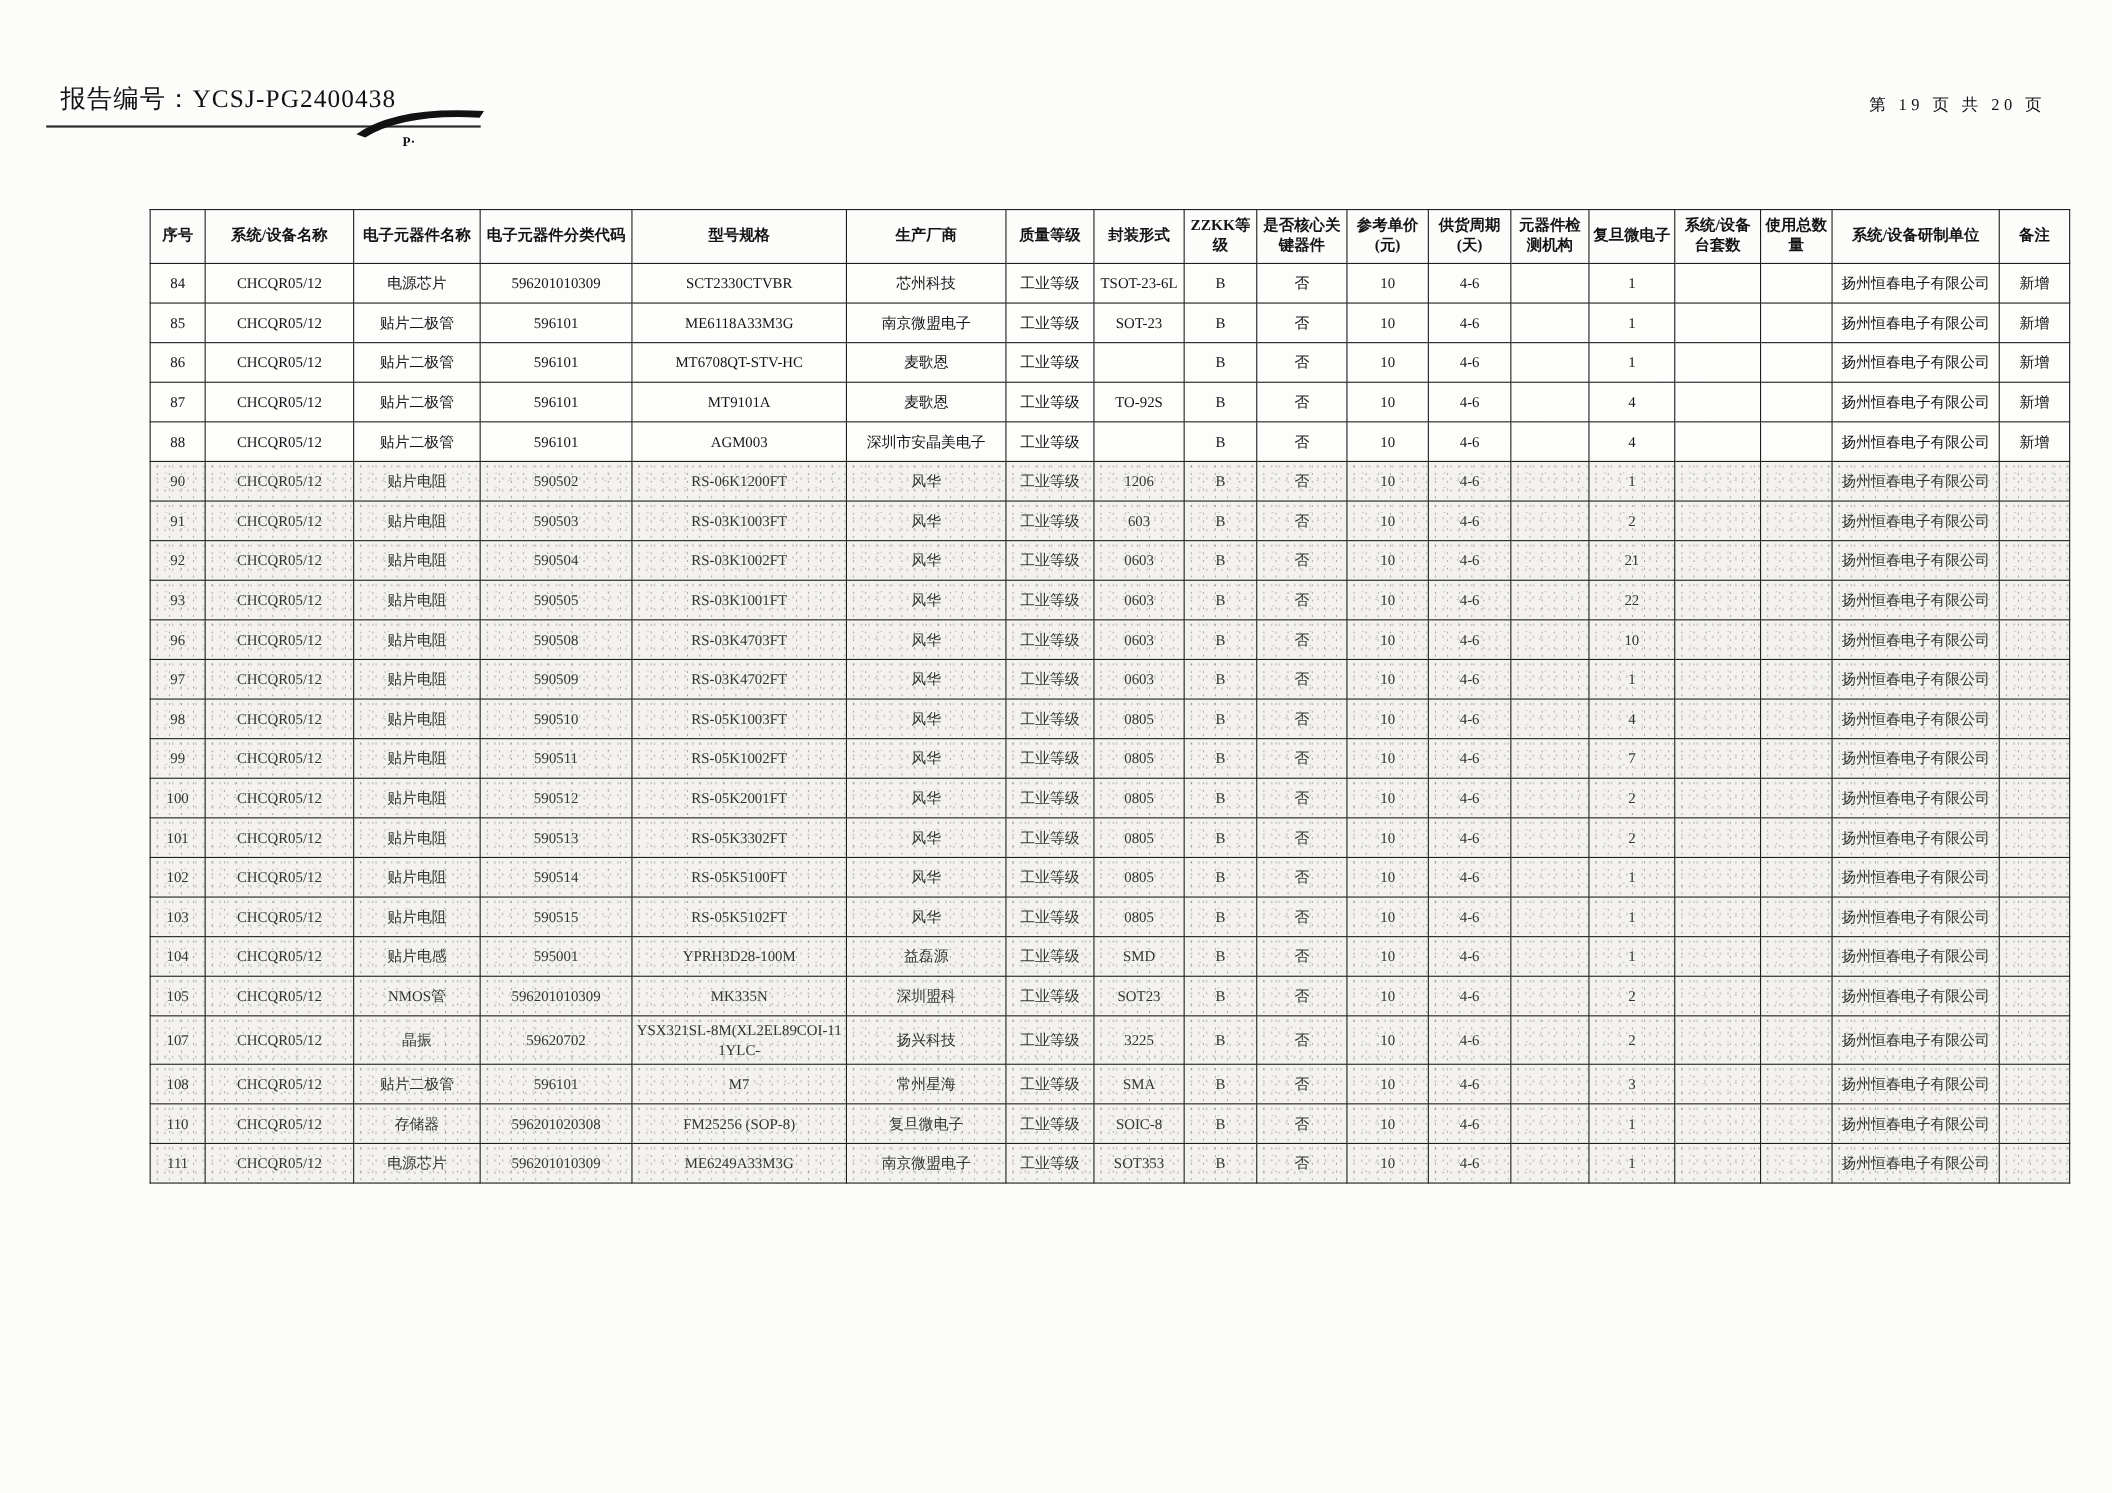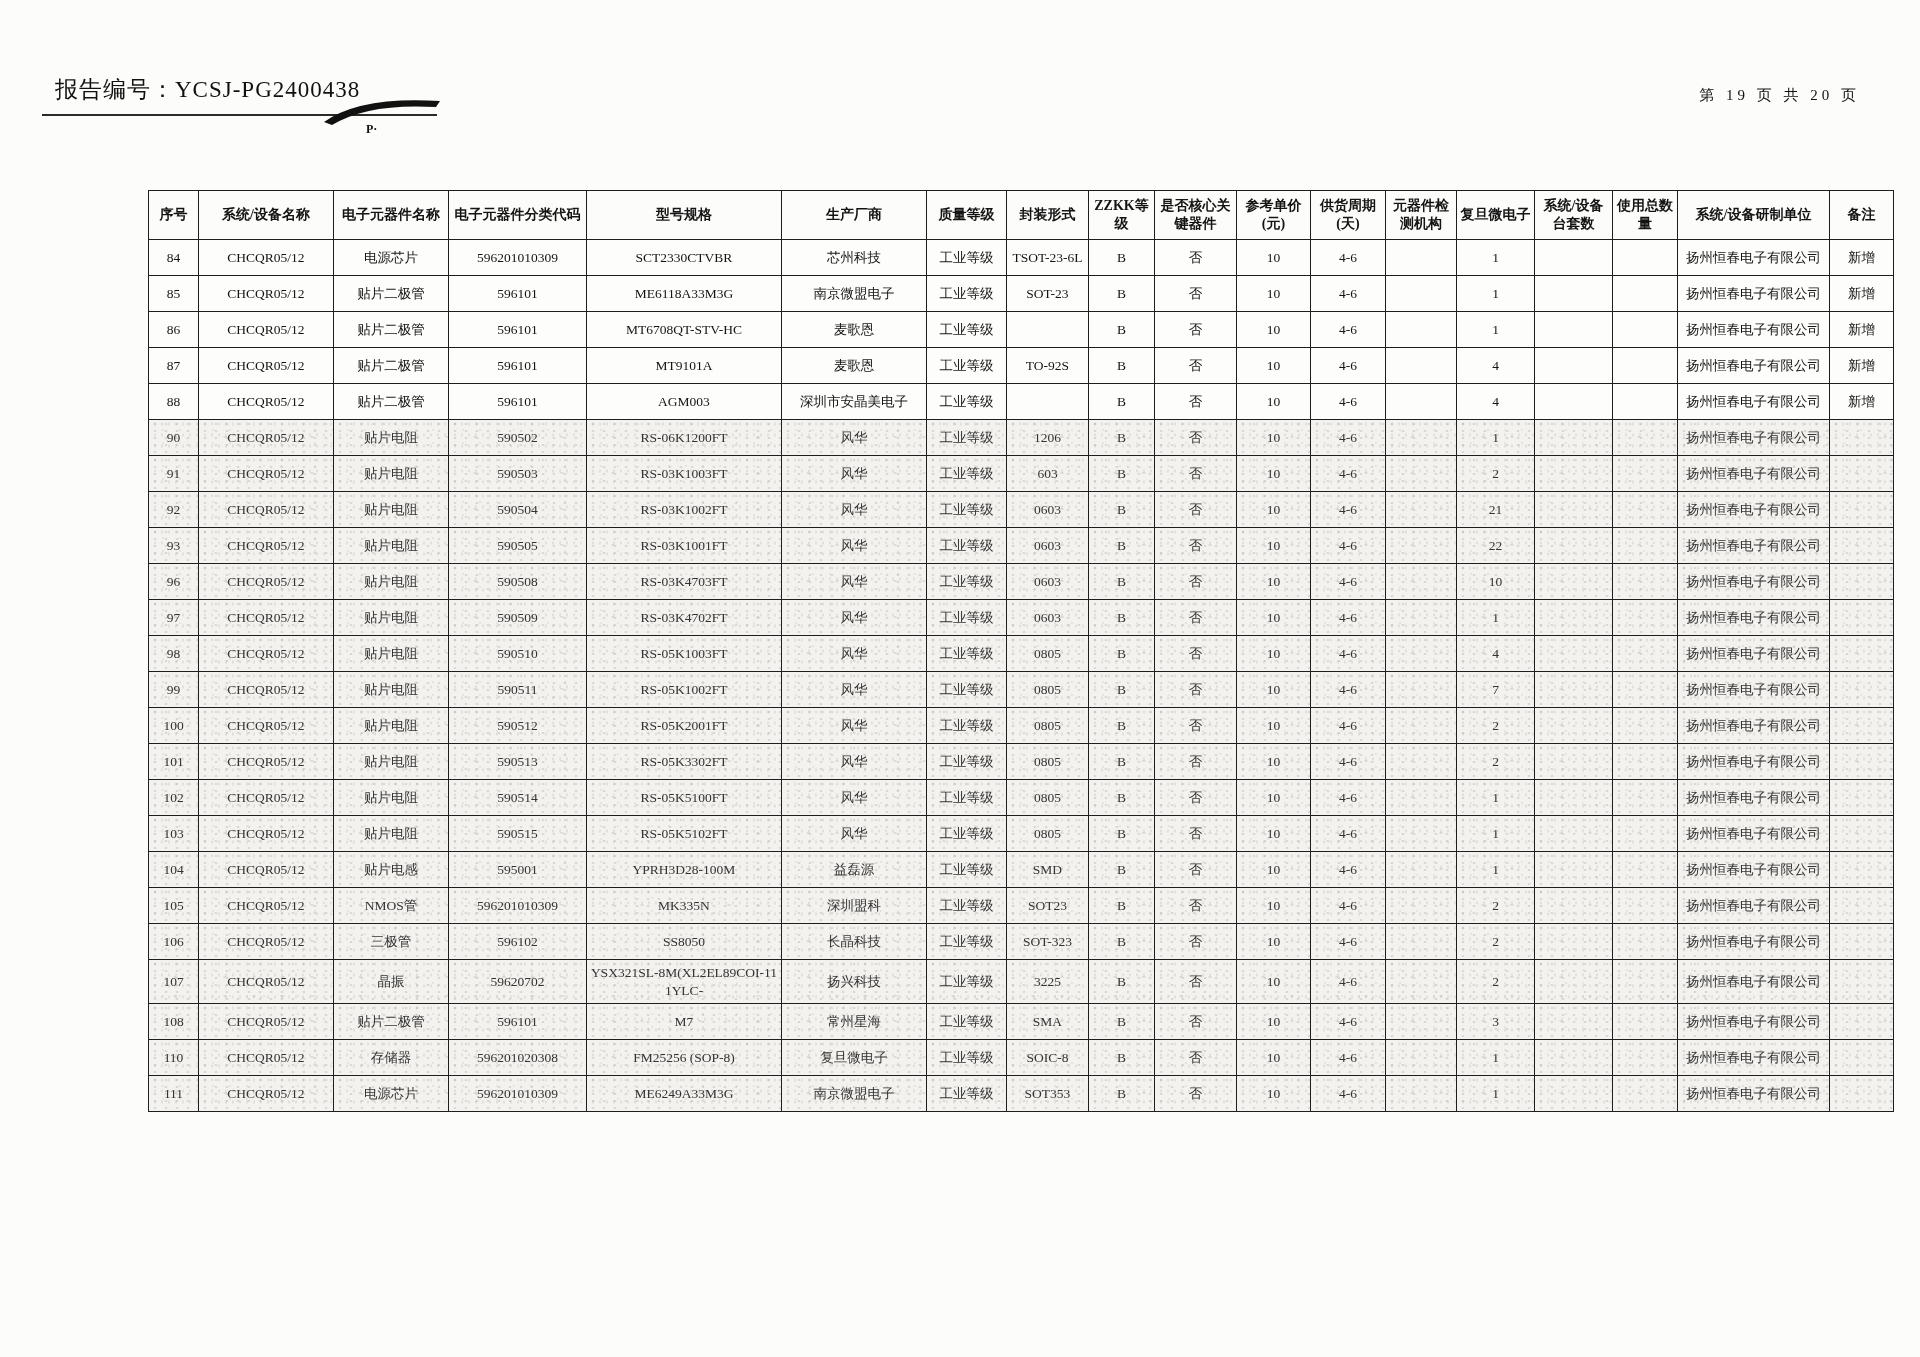--- a/index.html
+++ b/index.html
@@ -17,21 +17,21 @@
     position:absolute;left:930px;top:210px;width:540px;height:540px;border-radius:50%;
     border:10px solid rgba(168,162,152,0.14);pointer-events:none;
   }
   .watermark{
     position:absolute;left:830px;top:430px;width:900px;
     font-size:118px;letter-spacing:22px;white-space:nowrap;
     color:rgba(165,158,148,0.18);transform:rotate(-34deg);
     pointer-events:none;user-select:none;
   }
   table.comp-table{
-    position:absolute;left:148px;top:190px;width:1582px;
+    position:absolute;left:136px;top:190px;width:1582px;
     border-collapse:collapse;table-layout:fixed;background:transparent;
   }
   .comp-table th,.comp-table td{
     border:1.6px solid #1e1e1e;text-align:center;vertical-align:middle;
     padding:4px 2px;font-size:13.5px;line-height:1.3;word-break:break-all;color:#141414;
   }
   .comp-table th{font-size:14px;font-weight:700;padding:6px 2px;background:#fcfcfa;}
   .comp-table tbody td{height:27px;background:#fdfdfb;}
   .comp-table tr.noisy td{
     color:#333;
@@ -482,40 +482,20 @@
           <td>10</td>
           <td>4-6</td>
           <td></td>
           <td>2</td>
           <td></td>
           <td></td>
           <td>扬州恒春电子有限公司</td>
           <td></td>
         </tr>
         <tr class="noisy">
-          <td>106</td>
-          <td>CHCQR05/12</td>
-          <td>三极管</td>
-          <td>596102</td>
-          <td>SS8050</td>
-          <td>长晶科技</td>
-          <td>工业等级</td>
-          <td>SOT-323</td>
-          <td>B</td>
-          <td>否</td>
-          <td>10</td>
-          <td>4-6</td>
-          <td></td>
-          <td>2</td>
-          <td></td>
-          <td></td>
-          <td>扬州恒春电子有限公司</td>
-          <td></td>
-        </tr>
-        <tr class="noisy">
           <td>107</td>
           <td>CHCQR05/12</td>
           <td>晶振</td>
           <td>59620702</td>
           <td>YSX321SL-8M(XL2EL89COI-111YLC-</td>
           <td>扬兴科技</td>
           <td>工业等级</td>
           <td>3225</td>
           <td>B</td>
           <td>否</td>

